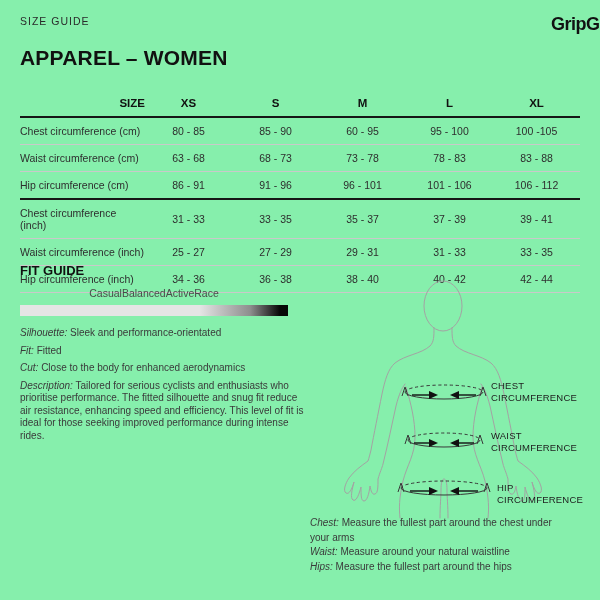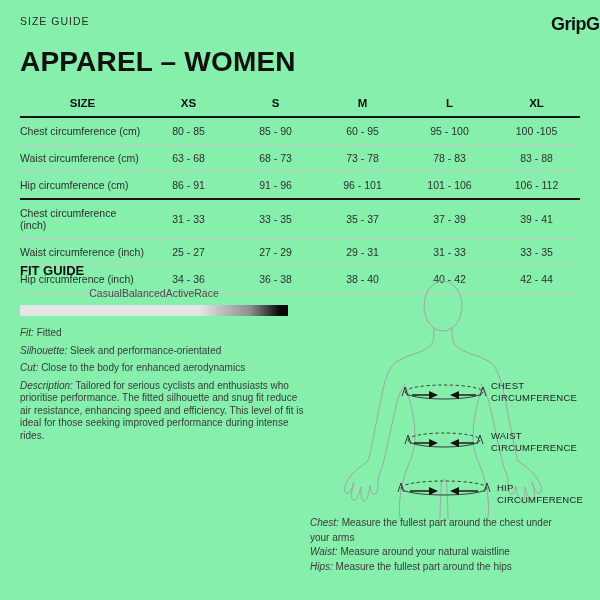--- a/index.html
+++ b/index.html
@@ -1,26 +1,26 @@
 <!DOCTYPE html>
 <html><head>
 <meta charset="utf-8">
 <style>
   html,body { margin:0; padding:0; background:#ffffff; }
   body { width:600px; height:600px; font-family:"Liberation Sans", sans-serif; color:#1a1a1a; }
   .page { position:relative; width:600px; height:600px; overflow:hidden; background:#86efac;padding-left:46px; }
 
   .eyebrow { position:absolute; left:20px; top:15px; font-size:10.5px; letter-spacing:1px; color:#2a2a2a; }
   .brand { position:absolute; right:20px; top:14px; font-size:18px; font-weight:700; letter-spacing:-0.5px; color:#111; }
-  .title { position:absolute; left:20px; top:46px; font-size:28px; font-weight:800; letter-spacing:0.2px; color:#111; }
+  .title { position:absolute; left:20px; top:46px; font-size:21px; font-weight:800; letter-spacing:0.2px; color:#111; }
 
   table.size-table { position:absolute; left:20px; top:92px; width:560px; border-collapse:collapse; table-layout:fixed; }
   .size-table col.c0 { width:125px; }
   .size-table thead th { border-bottom:2px solid #161616; padding:5px 0 7px; font-size:11.5px; font-weight:700; color:#111; text-align:center; }
-  .size-table thead th.first { text-align:center; }
+  .size-table thead th.first { text-align:right; }
   .size-table tbody tr { border-bottom:1px solid #c9c9c9; }
   .size-table tbody tr.section-end { border-bottom:2px solid #161616; }
   .size-table tbody th { text-align:left; font-weight:400; font-size:10.5px; color:#2e2e2e; padding:7px 0; }
   .size-table td { text-align:center; font-size:10.5px; color:#2e2e2e; padding:7px 0; }
 
   .section-heading { position:absolute; font-size:13px; font-weight:800; color:#111; }
   .fit-heading { left:20px; top:263px; }
   .htm-heading { left:310px; top:263px; }
 
   .fit-scale-labels { position:absolute; left:20px; top:287px; width:268px; display:flex; justify-content:center; font-size:10.5px; color:#4a4a4a; }
@@ -128,22 +128,22 @@
 
   <div class="fit-scale-labels">
     <span>Casual</span>
     <span>Balanced</span>
     <span>Active</span>
     <span>Race</span>
   </div>
   <div class="fit-bar"></div>
 
   <div class="fit-attrs">
+    <p><em>Silhouette:</em> <span>Sleek and performance-orientated</span></p>
     <p><em>Fit:</em> <span>Fitted</span></p>
-    <p><em>Silhouette:</em> <span>Sleek and performance-orientated</span></p>
     <p><em>Cut:</em> <span>Close to the body for enhanced aerodynamics</span></p>
     <p><em>Description:</em> <span>Tailored for serious cyclists and enthusiasts who prioritise performance. The fitted silhouette and snug fit reduce air resistance, enhancing speed and efficiency. This level of fit is ideal for those seeking improved performance during intense rides.</span></p>
   </div>
 
 
   <svg class="figure" viewBox="310 278 280 242" xmlns="http://www.w3.org/2000/svg">
 
     <ellipse class="body" cx="443" cy="306" rx="19" ry="25"></ellipse>
 
     <path class="body" d="M 434 328

